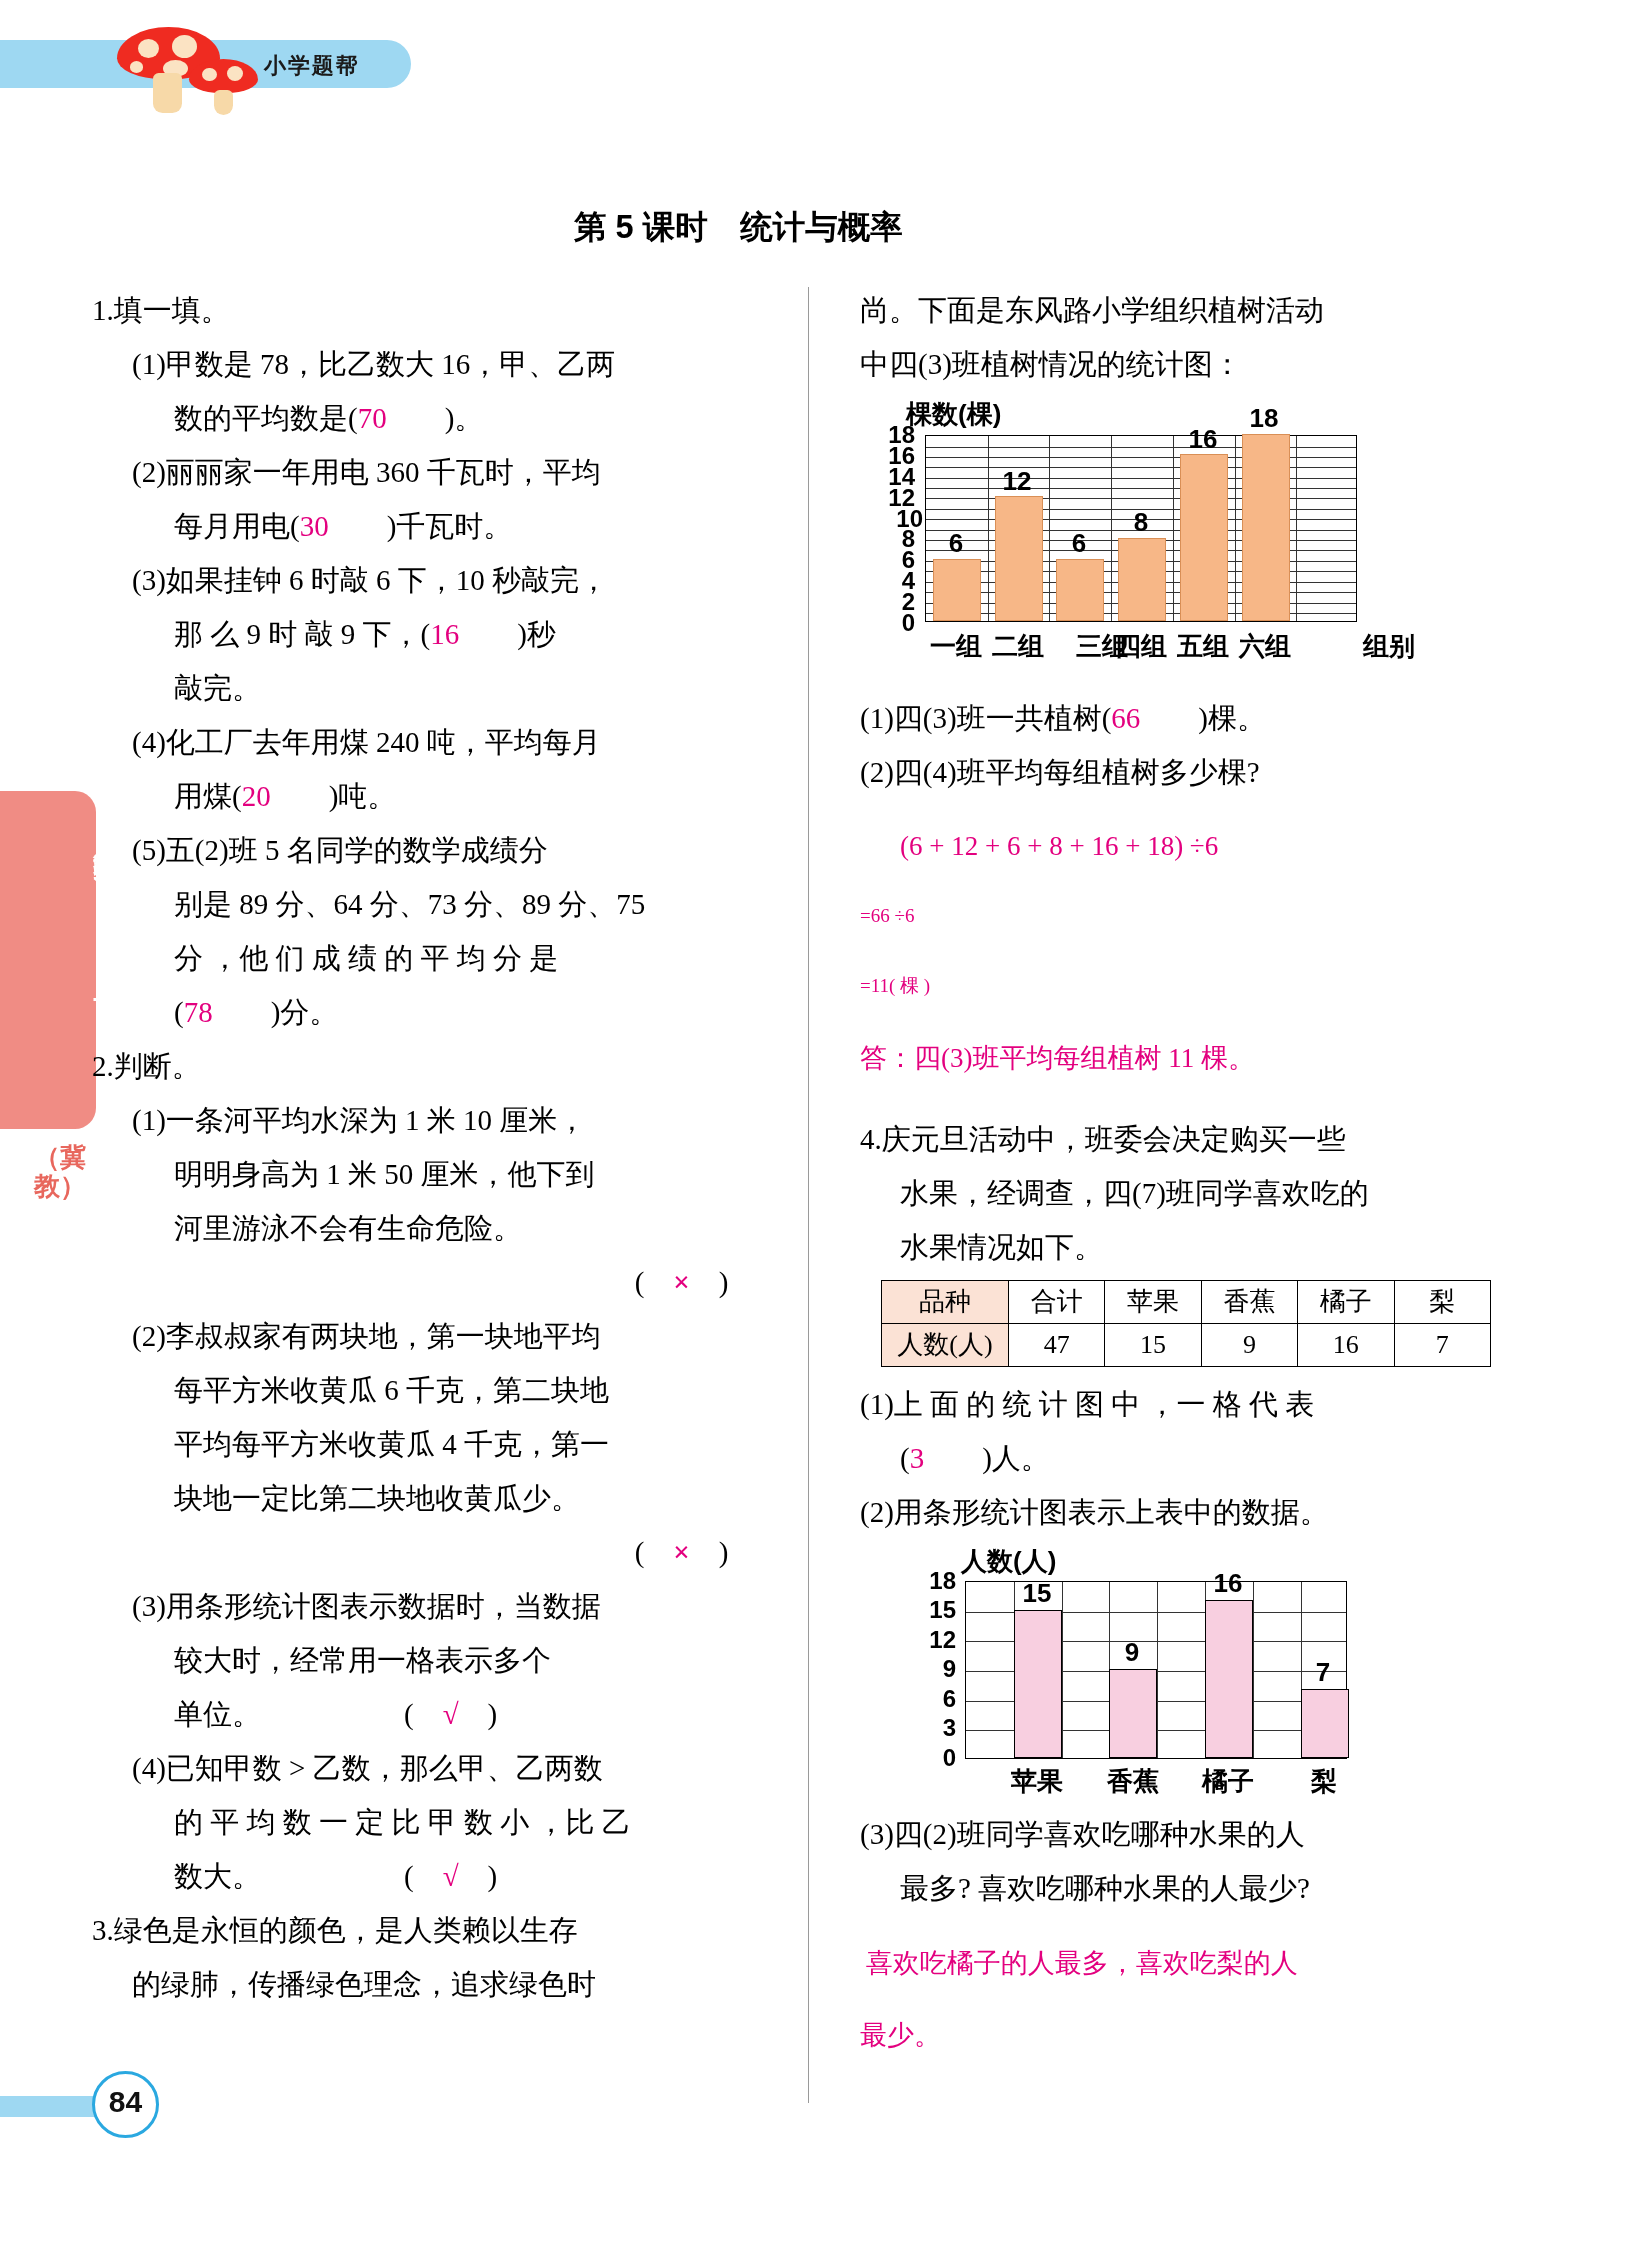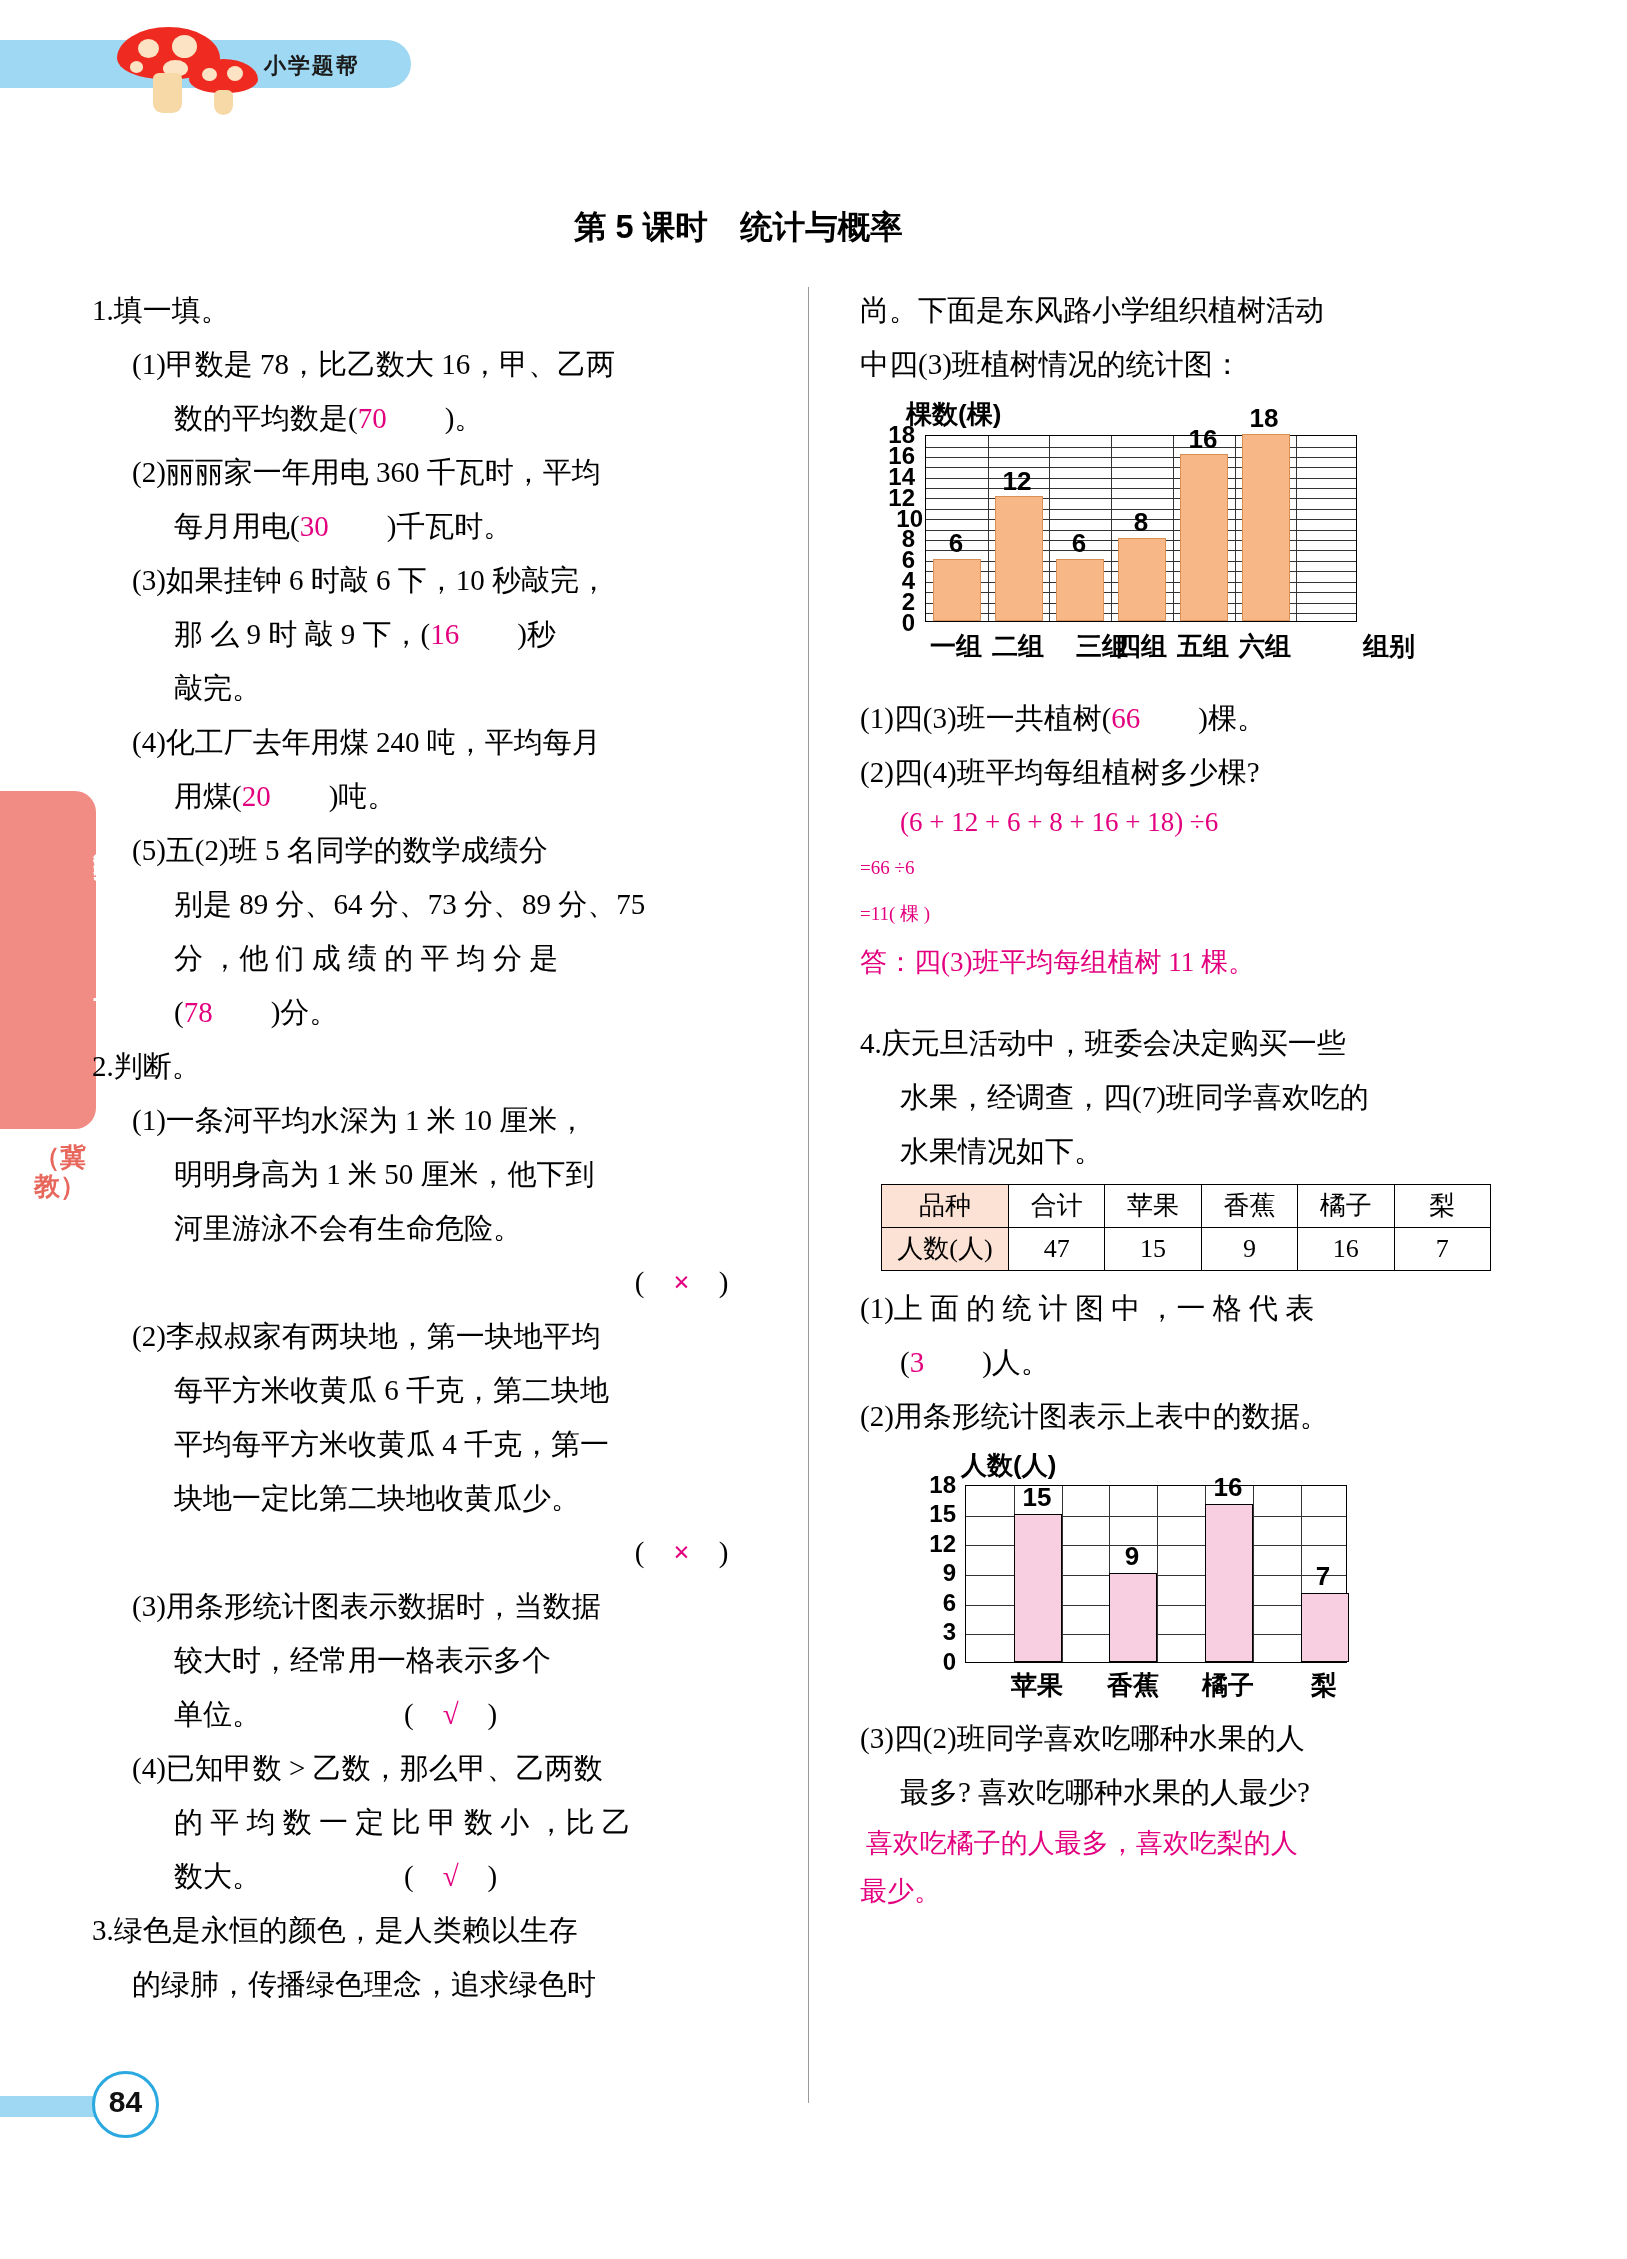--- a/index.html
+++ b/index.html
@@ -50,21 +50,21 @@
     font-size:32.5px;font-weight:700;color:#000;white-space:pre;
   }
 
   
   .divider{position:absolute;left:808px;top:287px;width:1px;height:1816px;background:#9a9a9a;}
   .colL{position:absolute;left:92px;top:283px;width:669px;}
   .colR{position:absolute;left:860px;top:283px;width:631px;}
   .ln{font-size:29px;line-height:54px;white-space:nowrap;}
   .ind1{padding-left:40px;}
   .ind2{padding-left:82px;}
-  .ans{color:#e3007f;}
+  .ans{color:#e3007f;margin-top:24px;}
   .ansb{color:#e3007f;font-weight:700;}
   .rightmark{text-align:right;padding-right:32.5px;font-size:29px;line-height:54px;}
 
   
   .chartwrap{position:relative;margin-top:5.7px;}
   .plot{position:absolute;border:1.9px solid #000;box-sizing:border-box;background:#fff;}
   .hline{position:absolute;left:0;right:0;height:1px;background:#333;}
   .vline{position:absolute;top:0;bottom:0;width:1px;background:#333;}
   .bar{position:absolute;bottom:0;background:#f7b787;border:1px solid #d98f56;box-sizing:border-box;}
   .barval{position:absolute;font-size:26px;font-weight:700;font-family:"Liberation Sans","DejaVu Sans",sans-serif;text-align:center;color:#000;}

